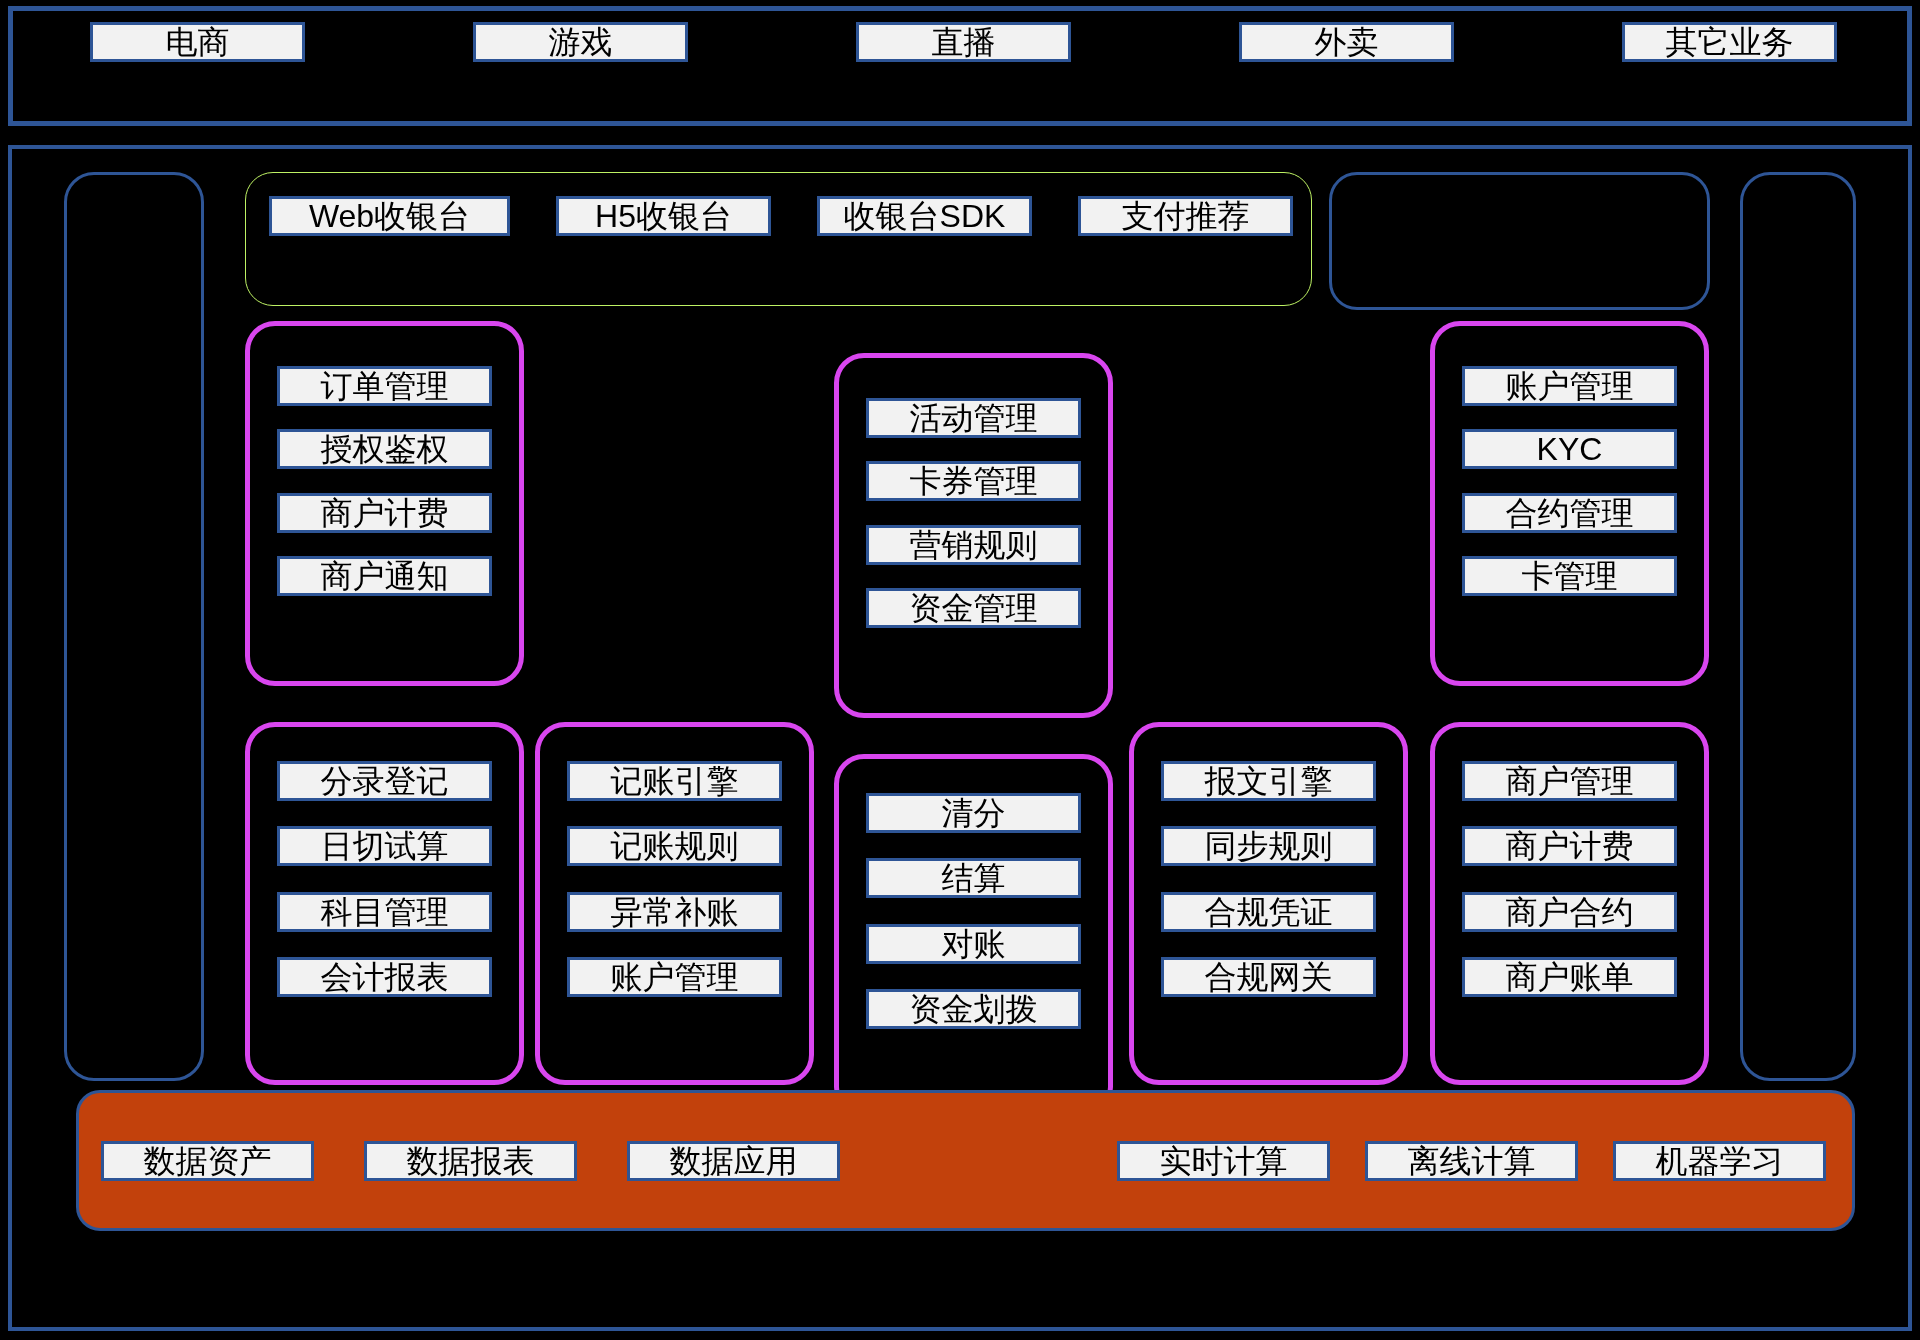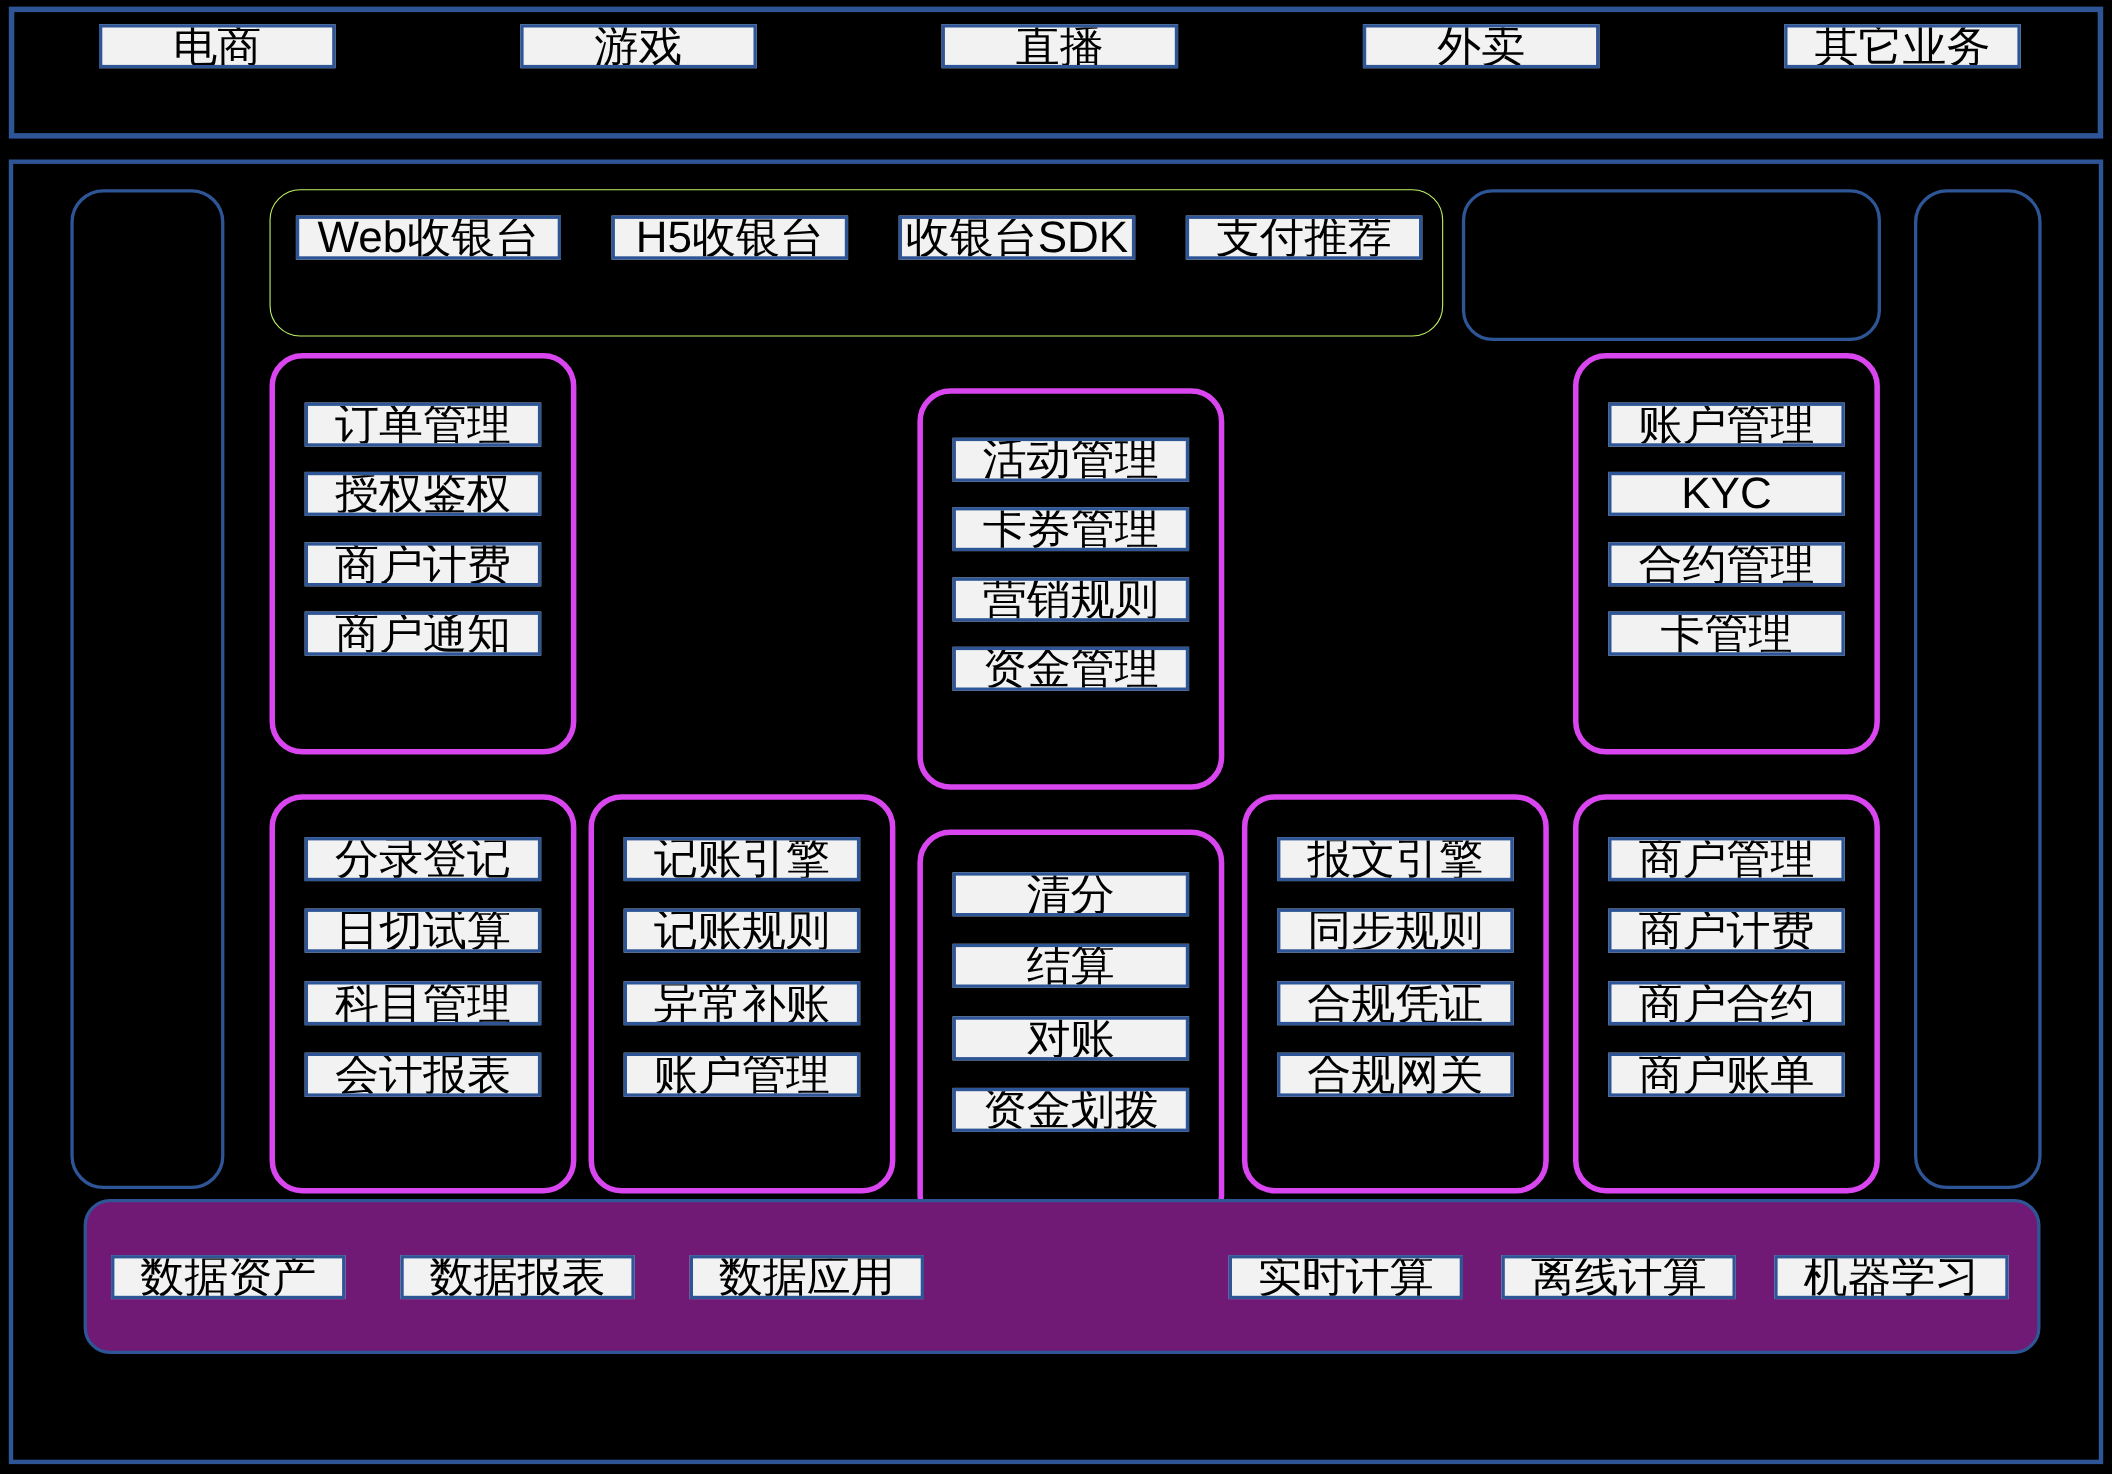--- a/index.html
+++ b/index.html
@@ -16,24 +16,24 @@
   .pillar.right{left:1740px;top:172px;width:110px;height:903px;}
   .access{position:absolute;left:245px;top:172px;width:1065px;height:132px;
           border:1px solid #bef264;border-radius:28px;background:#000;}
   .emptybox{position:absolute;left:1329px;top:172px;width:375px;height:132px;
             border:3px solid #2E5596;border-radius:28px;background:#000;}
   .group{position:absolute;width:269px;border:5px solid #d946ef;border-radius:30px;background:#000;}
   .r1{top:321px;height:355px;}
   .r2{top:722px;height:353px;}
   .c1{left:245px;} .c2{left:535px;} .c3{left:834px;margin-top:32px;} .c4{left:1129px;} .c5{left:1430px;}
   .databar{position:absolute;left:76px;top:1090px;width:1773px;height:135px;
-           border:3px solid #2E5596;border-radius:24px;background:#701a75;}
+           border:3px solid #2E5596;border-radius:24px;background:#c2410c;}
   
   .chip{box-sizing:border-box;background:#F2F2F2;border:3px solid #2E5596;color:#000;
-        width:215px;height:40px;line-height:34px;font-size:40px;text-align:center;
+        width:215px;height:40px;line-height:34px;font-size:32px;text-align:center;
         white-space:nowrap;overflow:hidden;flex:0 0 auto;}
   
   .topbar-row{position:absolute;left:77px;right:70px;top:11px;display:flex;
               justify-content:space-between;}
   .access-row{position:absolute;left:23px;top:23px;display:flex;gap:46px;}
   .access-row .chip:first-child{width:241px;}
   .chip-col{position:absolute;left:27px;right:27px;display:flex;flex-direction:column;
             justify-content:space-between;align-items:center;}
   .r1 .chip-col{top:40px;height:230px;}
   .r2 .chip-col{top:34px;height:236px;}

